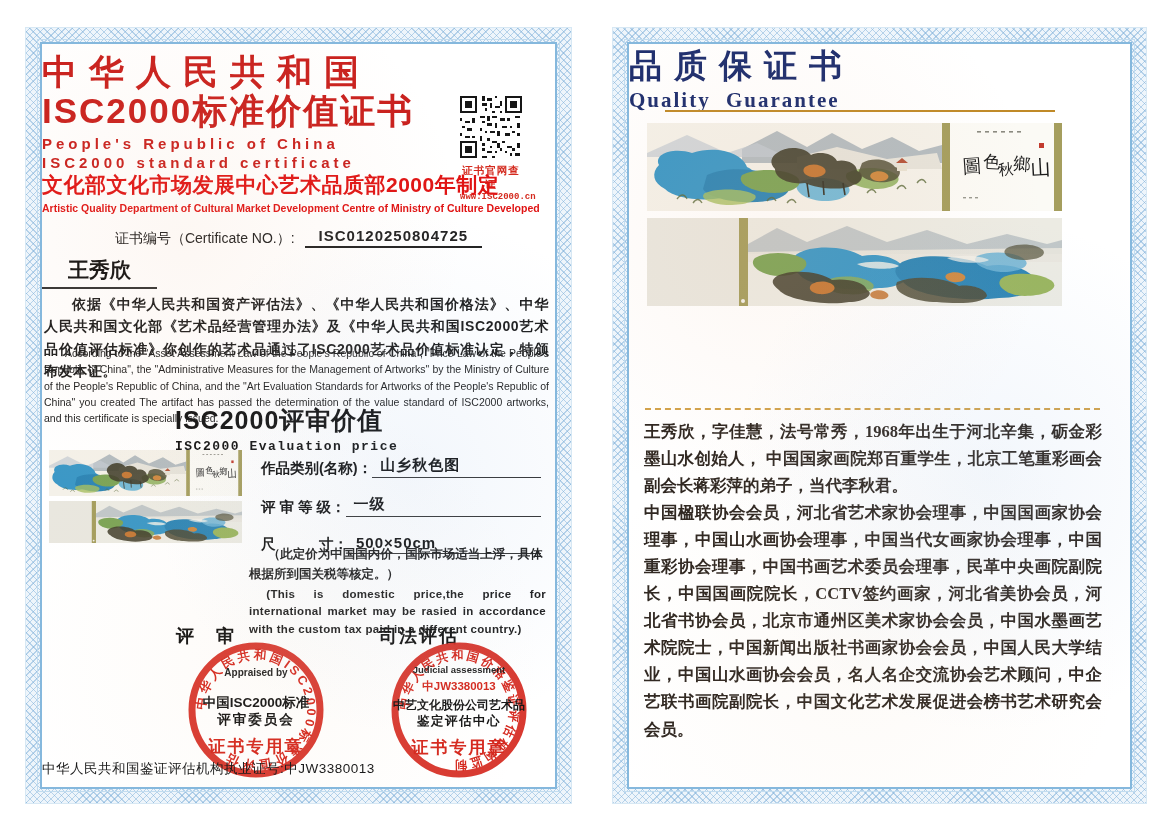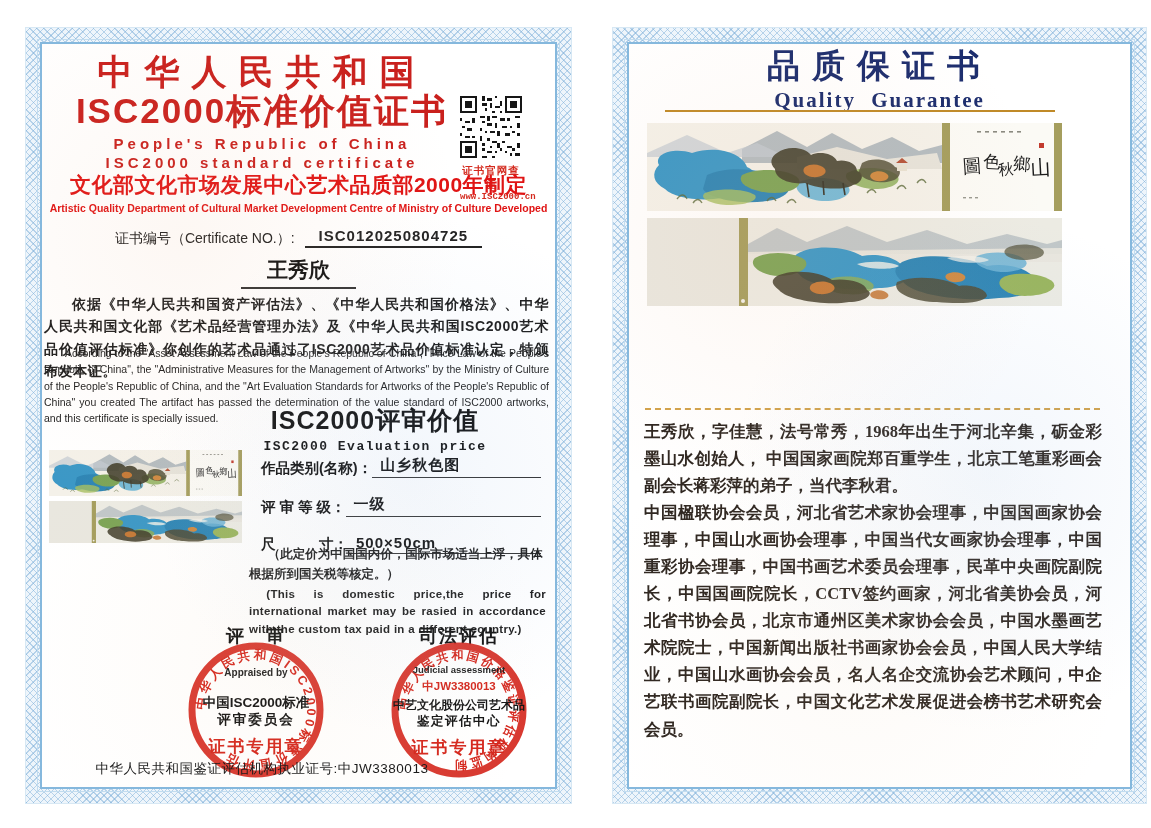--- a/index.html
+++ b/index.html
@@ -11,21 +11,21 @@
           repeating-linear-gradient(45deg, rgba(124,174,216,.50) 0 1px, transparent 1px 5px),
           repeating-linear-gradient(-45deg, rgba(124,174,216,.50) 0 1px, transparent 1px 5px);}
   .page-inner{position:absolute;inset:14px;background:#ffffff;border:2px solid #85b8dd;
         outline:1px solid #c2dcef;outline-offset:2px;}
   .page-inner::after{content:"";position:absolute;inset:0;pointer-events:none;
         background:
           radial-gradient(circle at 28% 26%, rgba(235,180,140,.10), transparent 42%),
           radial-gradient(circle at 72% 58%, rgba(150,185,230,.12), transparent 46%),
           radial-gradient(circle at 45% 82%, rgba(235,200,160,.08), transparent 40%);}
   .abs{position:absolute;}
-  .ctr{text-align:center;}
+  .ctr{text-align:left;}
   
   .t-red{color:#c9201d;}
   .title-cn1{font-size:35px;font-weight:bold;letter-spacing:12px;line-height:1;}
   .title-cn2{font-size:35px;font-weight:bold;letter-spacing:2px;line-height:1;}
   .title-en{font-size:15px;font-weight:bold;letter-spacing:4px;line-height:1.25;}
   .issuer-cn{font-size:21px;font-weight:bold;color:#e01414;letter-spacing:0.5px;}
   .issuer-en{font-size:10.5px;font-weight:bold;color:#e01414;}
   .certno-row{font-size:14px;color:#222;display:flex;justify-content:center;align-items:flex-end;gap:10px;}
   .certno-val{font-size:15px;font-weight:bold;border-bottom:2px solid #222;padding:0 14px 2px 14px;letter-spacing:1px;}
   .holder{font-size:21px;font-weight:bold;color:#111;border-bottom:2px solid #333;padding:0 26px 3px 26px;display:inline-block;}

